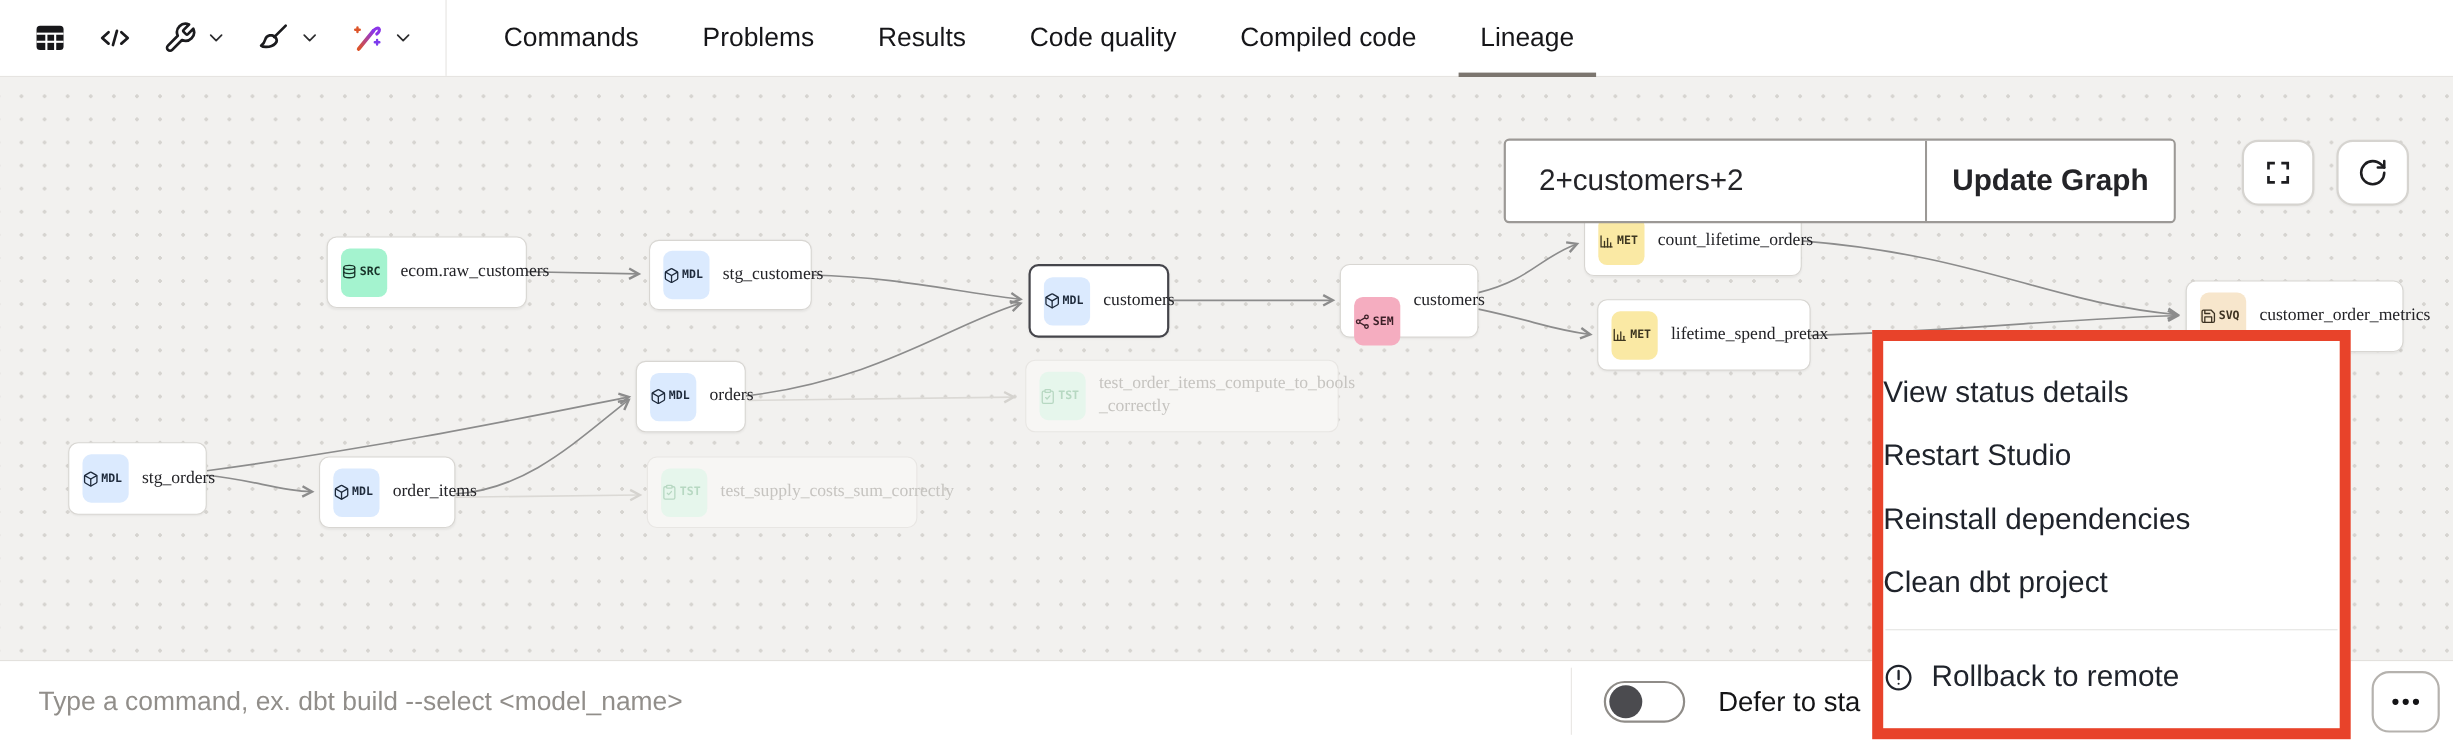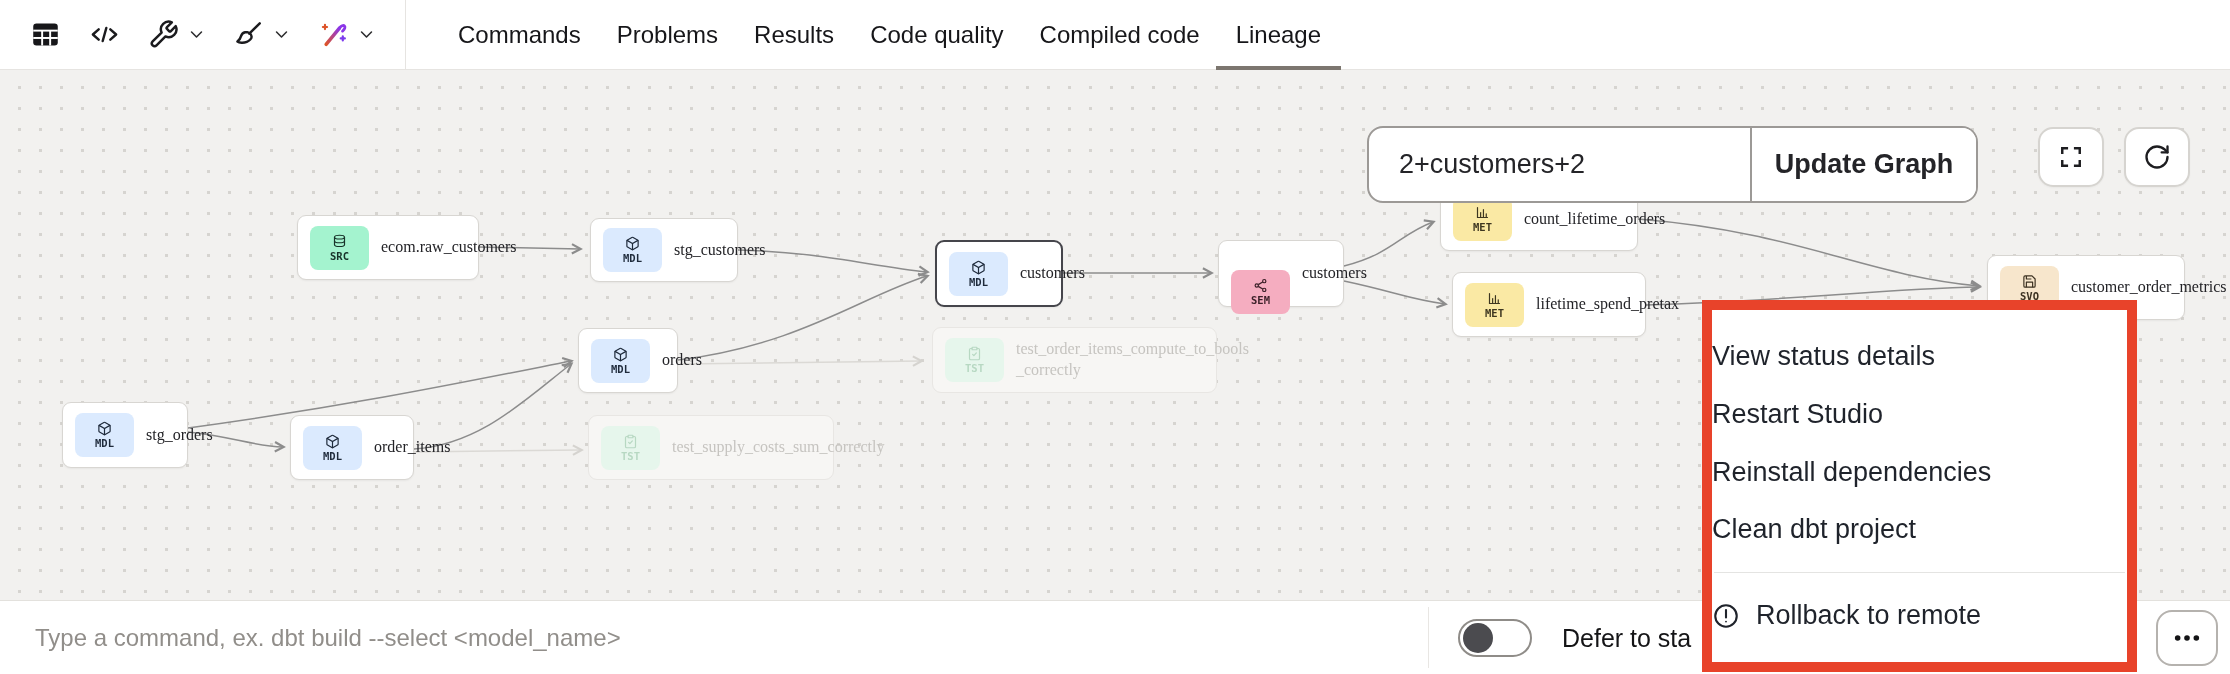--- a/index.html
+++ b/index.html
@@ -7,54 +7,54 @@
   body { position:relative; overflow:hidden; background:#fff; font-family:"Liberation Sans",sans-serif; color:#1b1b1e; }
 
   
   #toolbar { position:absolute; top:0; left:0; right:0; height:70px; background:#fff;
              border-bottom:1px solid #e6e4e1; display:flex; align-items:center; z-index:6; }
   #toolbar-icons { display:flex; align-items:center; gap:28px; padding-left:30px; }
   .tool-btn { display:flex; align-items:center; gap:9px; color:#1b1b1e; cursor:pointer; }
   .tool-btn .icon svg { width:31px; height:31px; display:block; }
   .tool-btn .chev svg { width:17px; height:17px; display:block; color:#2c2c2e; }
   #toolbar-divider { width:1px; align-self:stretch; background:#e6e4e1; margin-left:30px; }
-  #tabs { display:flex; gap:36px; margin-left:52px; height:70px; }
+  #tabs { display:flex; gap:58px; margin-left:52px; height:70px; }
   .tab { display:flex; align-items:center; font-size:24px; color:#161619; position:relative; cursor:pointer; white-space:nowrap; }
   .tab.active::after { content:""; position:absolute; left:-20px; right:-20px; bottom:0; height:4px; background:#7c766f; }
 
   
   #canvas { position:absolute; top:70px; left:0; right:0; bottom:74px; background-color:#f2f1ef;
             background-image:radial-gradient(circle,#d6d4d0 1.7px,transparent 1.8px);
             background-size:21px 21px; background-position:9px 7px; z-index:1; }
   #edges { position:absolute; top:0; left:0; width:2230px; height:674px; z-index:2; pointer-events:none; }
   #edges path.edge { fill:none; stroke:#8c8c8c; stroke-width:1.5; }
   #edges path.edge.faded { stroke:#dbd9d5; }
 
   
   .node { position:absolute; background:#fff; border:1.5px solid #d8d6d2; border-radius:9px;
           display:flex; align-items:center; gap:12px; padding-left:12px;
           box-shadow:0 1px 2px rgba(0,0,0,.05); z-index:3; cursor:pointer; }
   .node.selected { border:2.5px solid #45454b; }
   .node.faded { background:#f7f6f4; border-color:#e8e6e3; box-shadow:none; }
-  .badge { width:59px; height:44px; border-radius:8px; display:flex; flex-direction:column;
-           align-items:center; justify-content:center; gap:2px; flex:none; }
+  .badge { width:42px; height:44px; border-radius:8px; display:flex; flex-direction:row;
+           align-items:center; gap:2px; flex:none; }
   .badge .icon svg { width:15px; height:15px; display:block; }
   .badge-label { font-family:"DejaVu Sans Mono",monospace; font-size:10.5px; font-weight:bold; line-height:1; }
   .badge-MDL { background:#dbeafe; color:#1e2a3b; }
   .badge-SRC { background:#a4f3cf; color:#173229; }
   .badge-SEM { background:#f5adc0; color:#3b1f27;margin-top:37px; }
   .badge-MET { background:#fae9a4; color:#3d3620; }
   .badge-SVQ { background:#f7e6cc; color:#3d3222; }
   .badge-TST { background:#e6f6ec; color:#b7d8c2; }
   .nlabel { font-size:16px; font-weight:500; color:#232327; line-height:1.3; white-space:nowrap;font-family:Liberation Serif, serif; }
   .node.faded .nlabel { color:#c6c4c0; font-weight:400; }
 
   
   #selector-group { position:absolute; left:1367px; top:126px; width:611px; height:77px; background:#fff;
-                    border:2px solid #9c9996; border-radius:16px; display:flex; overflow:hidden; z-index:4; }
+                    border:2px solid #9c9996; border-radius:5px; display:flex; overflow:hidden; z-index:4; }
   #selector-input { flex:0 0 383px; display:flex; align-items:center; padding-left:30px; font-size:27px;
                     color:#242428; border-right:2px solid #9c9996; cursor:text; }
   #update-graph { flex:1; display:flex; align-items:center; justify-content:center; font-size:27px;
                   font-weight:700; color:#242428; cursor:pointer; background:#fff; }
   .view-btn { position:absolute; width:66px; height:60px; background:#fff; border:2px solid #d6d4d0;
               border-radius:15px; display:flex; align-items:center; justify-content:center; z-index:4;
               box-shadow:0 1px 2px rgba(0,0,0,.04); cursor:pointer; color:#1d1d20; }
   .view-btn svg { width:28px; height:28px; display:block; }
   #fullscreen-btn { left:2038px; top:127px; }
   #refresh-btn   { left:2124px; top:127px; }

